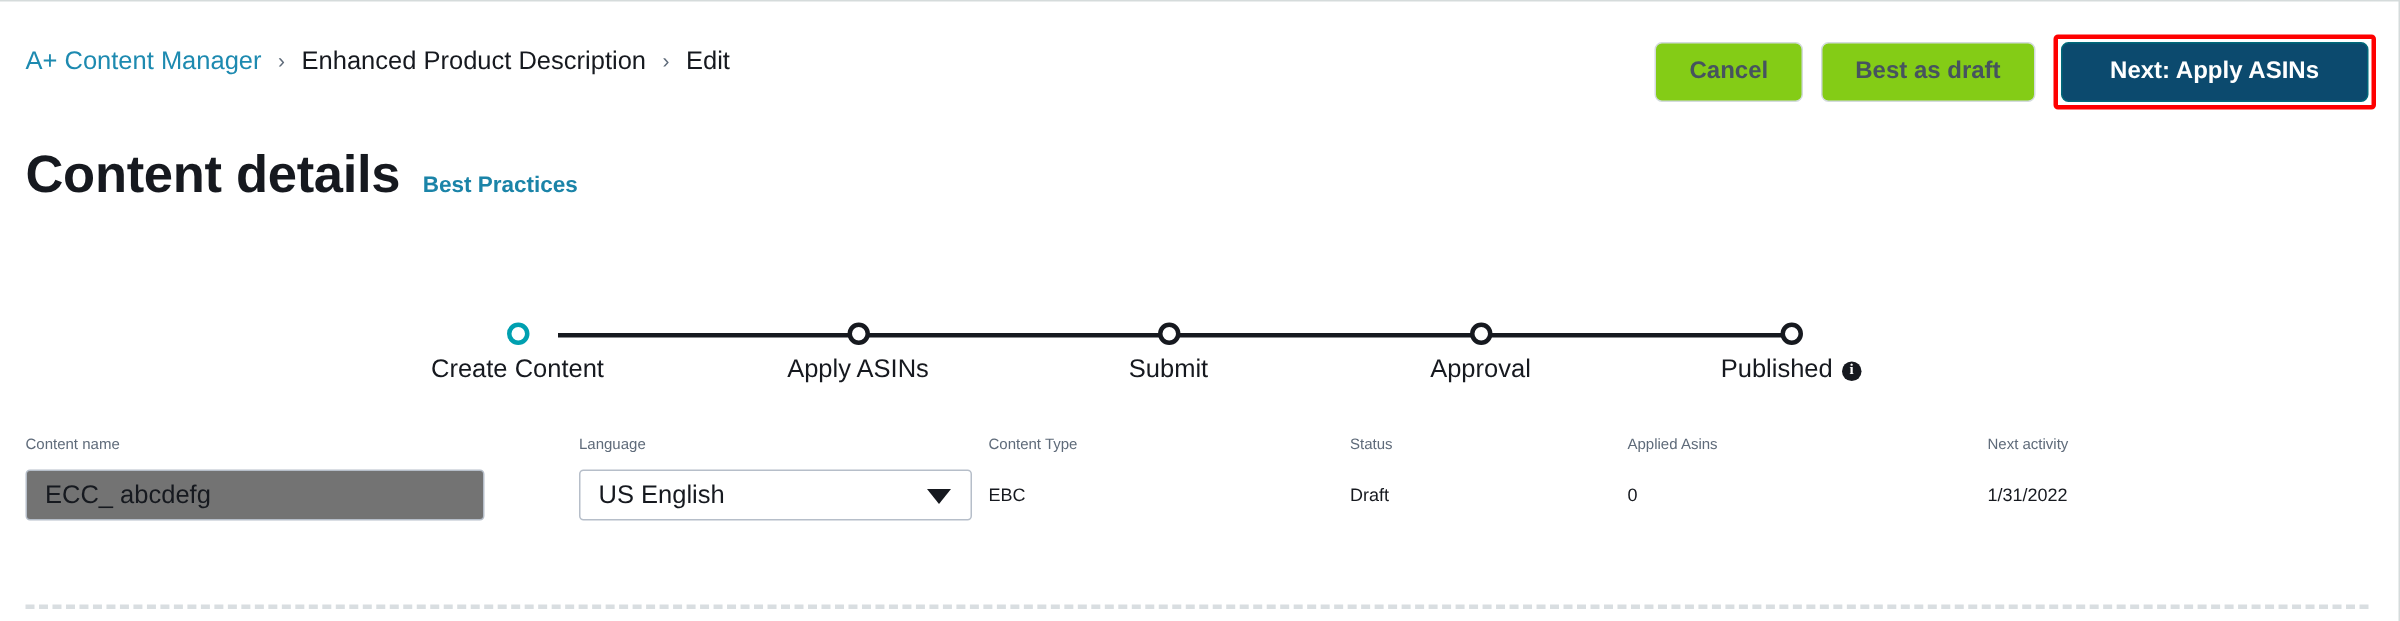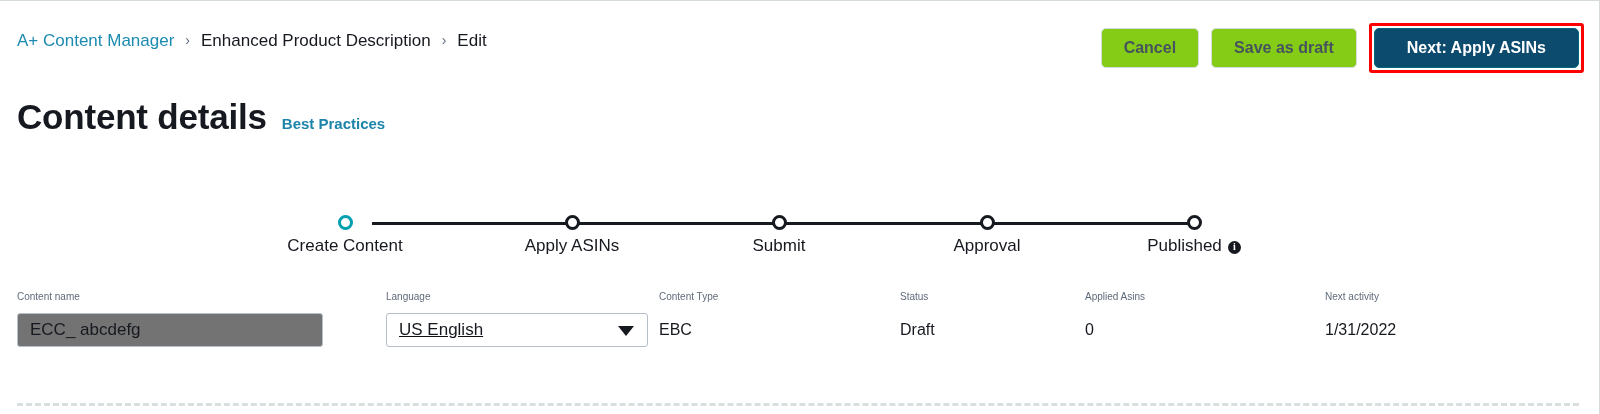--- a/index.html
+++ b/index.html
@@ -204,21 +204,21 @@
     top: 0;
   }
   .field-label {
     font-size: 10px;
     color: #5f6b7a;
     white-space: nowrap;
     display: block;
     margin-bottom: 11px;
   }
   .field-value {
-    font-size: 16px;
+    font-size: 12px;
     color: #16191f;
     white-space: nowrap;
     display: block;
     line-height: 34px;
   }
   .text-input {
     width: 306px;
     height: 34px;
     box-sizing: border-box;
     border: 1px solid #b6bec9;
@@ -227,21 +227,20 @@
     font-family: "Liberation Sans", sans-serif;
     font-size: 17px;
     color: #16191f;
     padding: 0 12px;
     outline: none;
   }
   .select-wrap {
     position: relative;
     width: 262px;
     height: 34px;
-    text-decoration: underline;
   }
   .select-box {
     width: 262px;
     height: 34px;
     box-sizing: border-box;
     border: 1px solid #b6bec9;
     border-radius: 3px;
     background: #ffffff;
     font-size: 17px;
     color: #16191f;
@@ -282,21 +281,21 @@
     <div class="breadcrumb">
       <span class="crumb-link">A+ Content Manager</span>
       <span class="crumb-sep">›</span>
       <span class="crumb-text">Enhanced Product Description</span>
       <span class="crumb-sep">›</span>
       <span class="crumb-text">Edit</span>
     </div>
 
     <div class="action-bar">
       <button class="btn btn-secondary">Cancel</button>
-      <button class="btn btn-secondary">Save as draft</button>
+      <button class="btn btn-secondary">Best as draft</button>
       <div class="highlight-box">
         <button class="btn btn-primary">Next: Apply ASINs</button>
       </div>
     </div>
 
   </div>
 
   <div class="title-row">
     <span class="page-title">Content details</span>
     <a class="best-practices">Best Practices</a>

